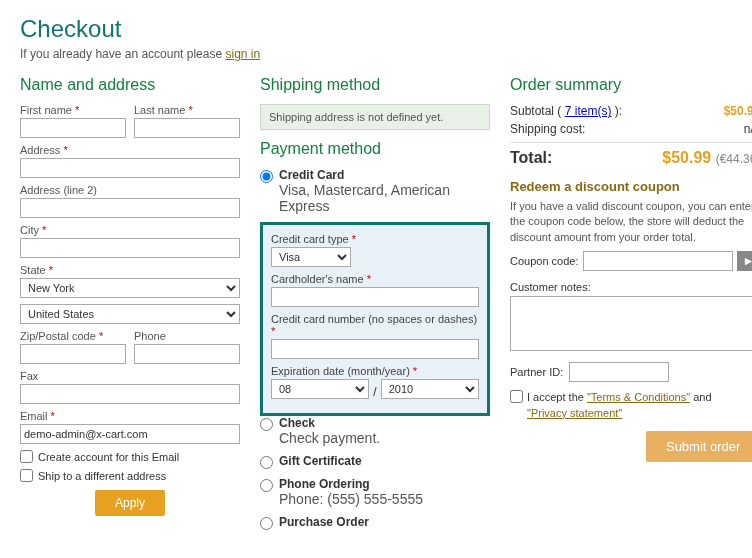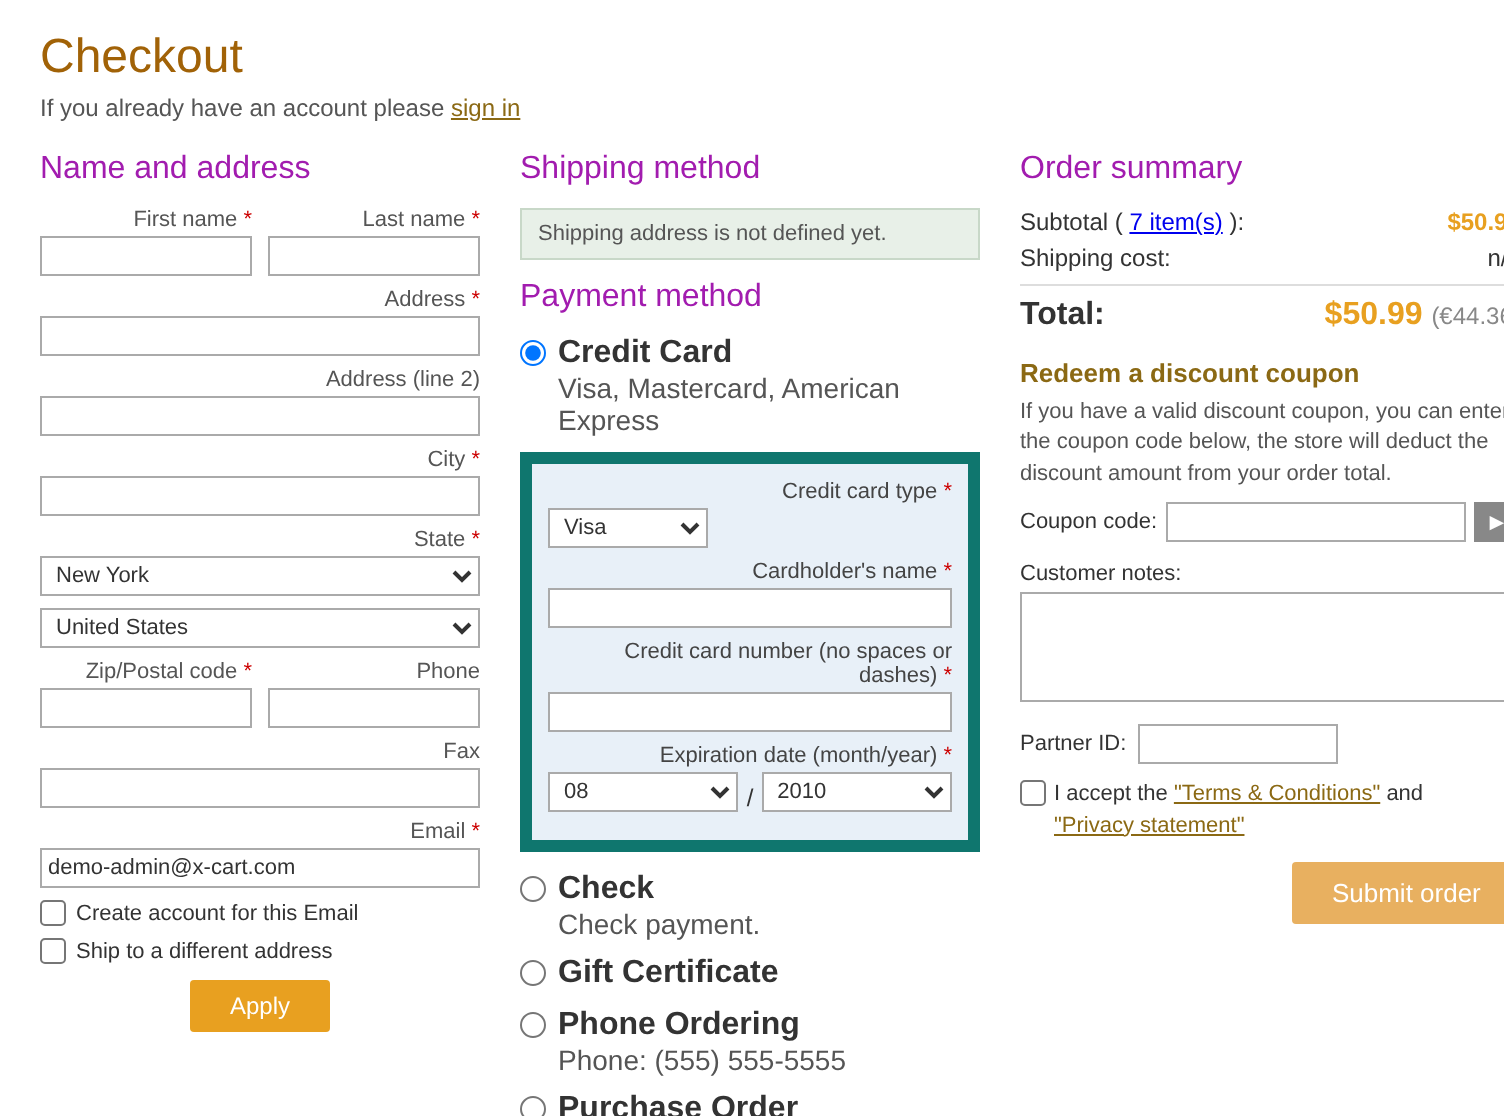--- a/index.html
+++ b/index.html
@@ -6,21 +6,21 @@
     body {
       font-family: Arial, sans-serif;
       font-size: 12px;
       color: #333;
       background: #fff;
       padding: 15px 20px;
     }
     h1.page-title {
       font-size: 24px;
       font-weight: normal;
-      color: #a16207;
+      color: #0f766e;
       margin-bottom: 4px;
     }
     .subtitle {
       font-size: 12px;
       color: #555;
       margin-bottom: 15px;
     }
     .subtitle a {
       color: #8B6914;
     }
@@ -36,32 +36,31 @@
     .col-middle {
       width: 230px;
       flex-shrink: 0;
     }
     .col-right {
       flex: 1;
     }
     h2.section-title {
       font-size: 16px;
       font-weight: normal;
-      color: #a21caf;
+      color: #15803d;
       margin-bottom: 10px;
     }
     .form-row {
       margin-bottom: 6px;
     }
     .form-row label {
       display: block;
       font-size: 11px;
       color: #555;
       margin-bottom: 2px;
-      text-align: right;
     }
     .form-row label .req {
       color: #c00;
     }
     .form-row input[type="text"],
     .form-row input[type="email"],
     .form-row select {
       width: 100%;
       height: 20px;
       border: 1px solid #aaa;
@@ -112,31 +111,30 @@
       align-items: flex-start;
       gap: 6px;
       margin-bottom: 8px;
     }
     .payment-option input[type="radio"] {
       margin-top: 2px;
       flex-shrink: 0;
     }
     .payment-option-label {
       font-weight: bold;
-      font-size: 16px;
+      font-size: 12px;
     }
     .payment-option-sub {
       font-size: 14px;
       color: #555;
     }
     .payment-form {
       background: #e8f0f8;
-      border: 6px solid #0f766e;
+      border: 3px solid #0f766e;
       padding: 8px;
-      margin-bottom: 10px;
     }
     .payment-form .form-row label {
       color: #444;
     }
     .payment-form .form-row select,
     .payment-form .form-row input[type="text"] {
       background: #fff;
     }
     .exp-row {
       display: flex;

